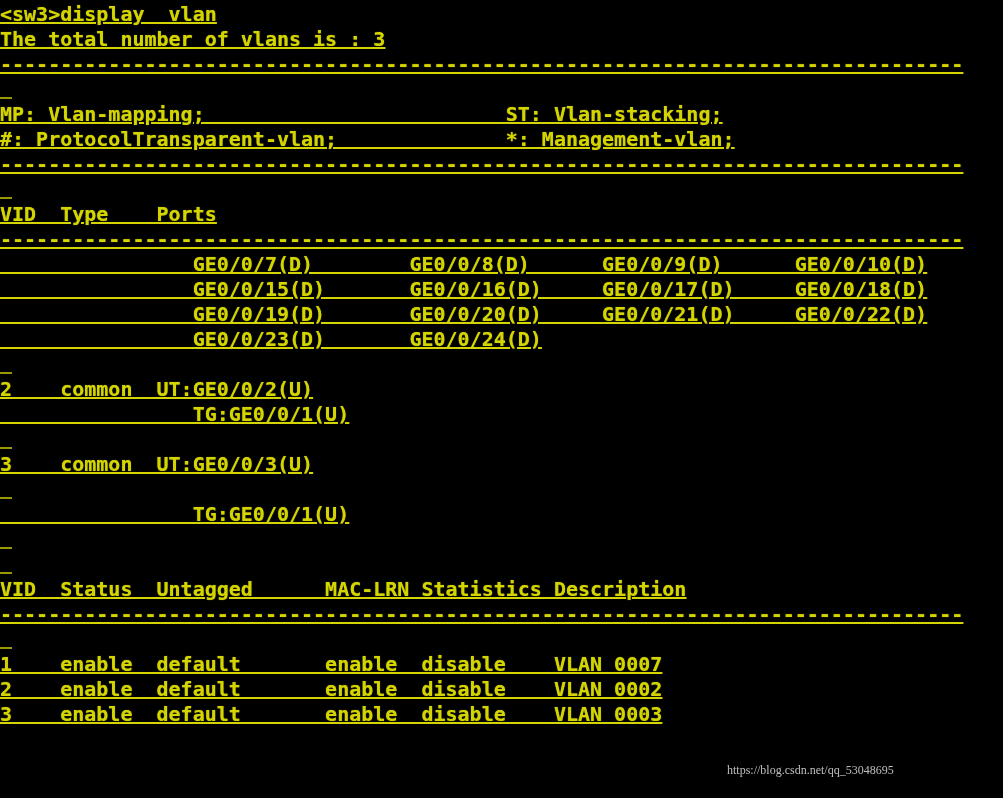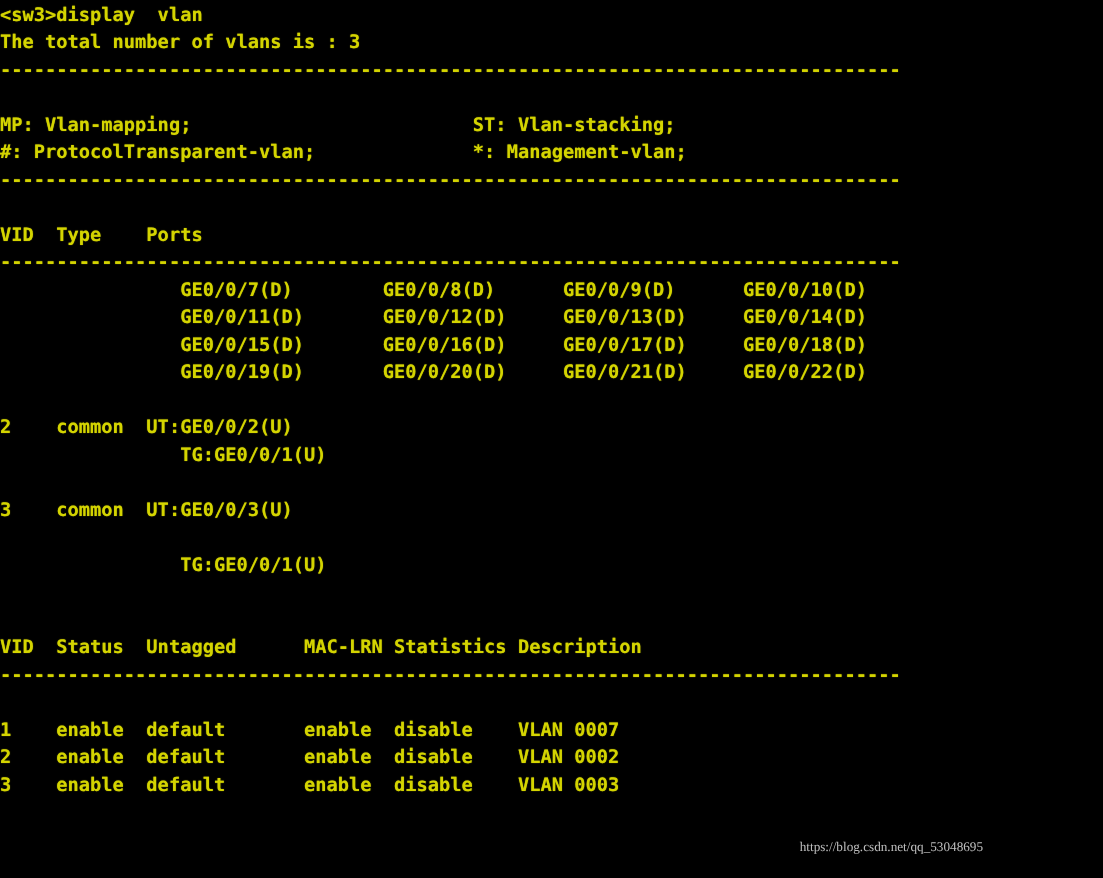--- a/index.html
+++ b/index.html
@@ -20,27 +20,28 @@
     top: 0;
     width: 1003px;
     height: 798px;
     background: #000000;
     padding: 2px 0 0 0;
     box-sizing: border-box;
   }
   .line {
     height: 25px;
     line-height: 25px;
-    font-size: 17px;
+    font-size: 20px;
     letter-spacing: 0px;
     color: #d4d400;
     white-space: pre;
     font-weight: bold;
     font-family: "DejaVu Sans Mono", "Liberation Mono", monospace;
     text-shadow: 0 0 1px #9a9a00;
+    text-decoration: underline;
   }
   .line.blank {
     color: transparent;
   }
   .watermark {
     position: absolute;
     left: 727px;
     top: 763px;
     font-family: Liberation Serif, serif;
     font-size: 12px;
@@ -60,23 +61,23 @@
   <div class="line">--------------------------------------------------------------------------------</div>
   <div class="line blank">&nbsp;</div>
   <div class="line">MP: Vlan-mapping;                         ST: Vlan-stacking;</div>
   <div class="line">#: ProtocolTransparent-vlan;              *: Management-vlan;</div>
   <div class="line">--------------------------------------------------------------------------------</div>
   <div class="line blank">&nbsp;</div>
   <div class="line">VID  Type    Ports</div>
   <div class="line">--------------------------------------------------------------------------------</div>
 
   <div class="line">                GE0/0/7(D)        GE0/0/8(D)      GE0/0/9(D)      GE0/0/10(D)</div>
-  <div class="line">                GE0/0/11(D)       GE0/0/12(D)     GE0/0/13(D)     GE0/0/14(D)</div>
   <div class="line">                GE0/0/15(D)       GE0/0/16(D)     GE0/0/17(D)     GE0/0/18(D)</div>
   <div class="line">                GE0/0/19(D)       GE0/0/20(D)     GE0/0/21(D)     GE0/0/22(D)</div>
+  <div class="line">                GE0/0/23(D)       GE0/0/24(D)</div>
   <div class="line blank">&nbsp;</div>
   <div class="line">2    common  UT:GE0/0/2(U)</div>
   <div class="line">                TG:GE0/0/1(U)</div>
   <div class="line blank">&nbsp;</div>
   <div class="line">3    common  UT:GE0/0/3(U)</div>
   <div class="line blank">&nbsp;</div>
   <div class="line">                TG:GE0/0/1(U)</div>
 
   <div class="line blank">&nbsp;</div>
   <div class="line blank">&nbsp;</div>

